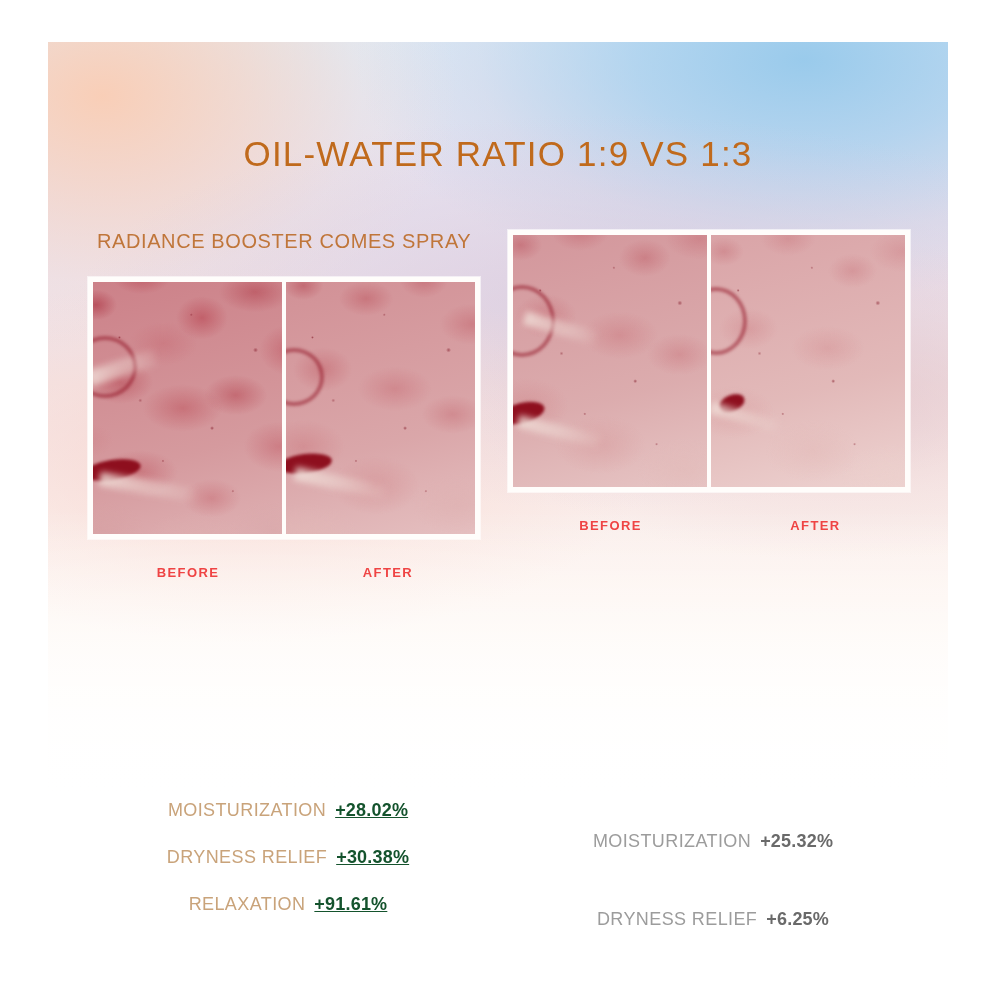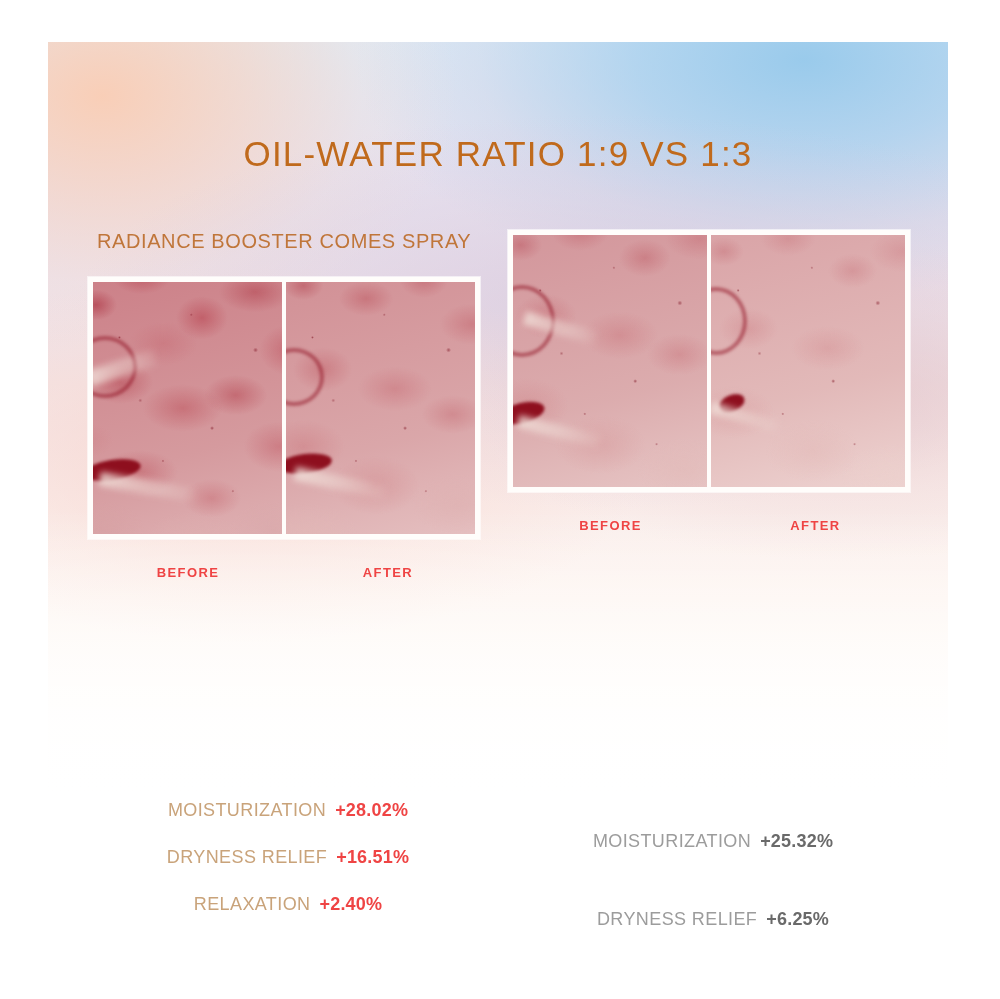--- a/index.html
+++ b/index.html
@@ -256,21 +256,21 @@
     align-items:flex-end;
     justify-content:center;
     gap:9px;
     margin-bottom:26px;
     white-space:nowrap;
   }
   .stat-label { font-size:18px; letter-spacing:0.4px; font-weight:400; }
   .stat-value { font-size:18px; letter-spacing:0.2px; font-weight:700; }
 
   .col-left  .stat-label { color:#c9a37a; }
-  .col-left  .stat-value { color:#ef4444; }
+  .col-left  .stat-value { color:#14532d;text-decoration:underline; }
   .col-right .stat-label { color:#9c9c9c; }
   .col-right .stat-value { color:#6a6a6a;margin-top:31px; }
 
   
   .footnote {
     position:absolute;
     left:0; top:845px; width:100%;
     text-align:center;
     font-size:13px;
     letter-spacing:0.25px;
@@ -322,25 +322,25 @@
           <span>AFTER</span>
         </div>
 
         <div class="stats">
           <div class="stat-row">
             <span class="stat-label">MOISTURIZATION</span>
             <span class="stat-value">+28.02%</span>
           </div>
           <div class="stat-row">
             <span class="stat-label">DRYNESS RELIEF</span>
-            <span class="stat-value">+16.51%</span>
+            <span class="stat-value">+30.38%</span>
           </div>
           <div class="stat-row">
             <span class="stat-label">RELAXATION</span>
-            <span class="stat-value">+2.40%</span>
+            <span class="stat-value">+91.61%</span>
           </div>
         </div>
       </div>
 
       <div class="col col-right">
 
         <div class="photo-frame">
           <div class="photo">
             <div class="skin tex-c"></div>
             <div class="speck"></div>

